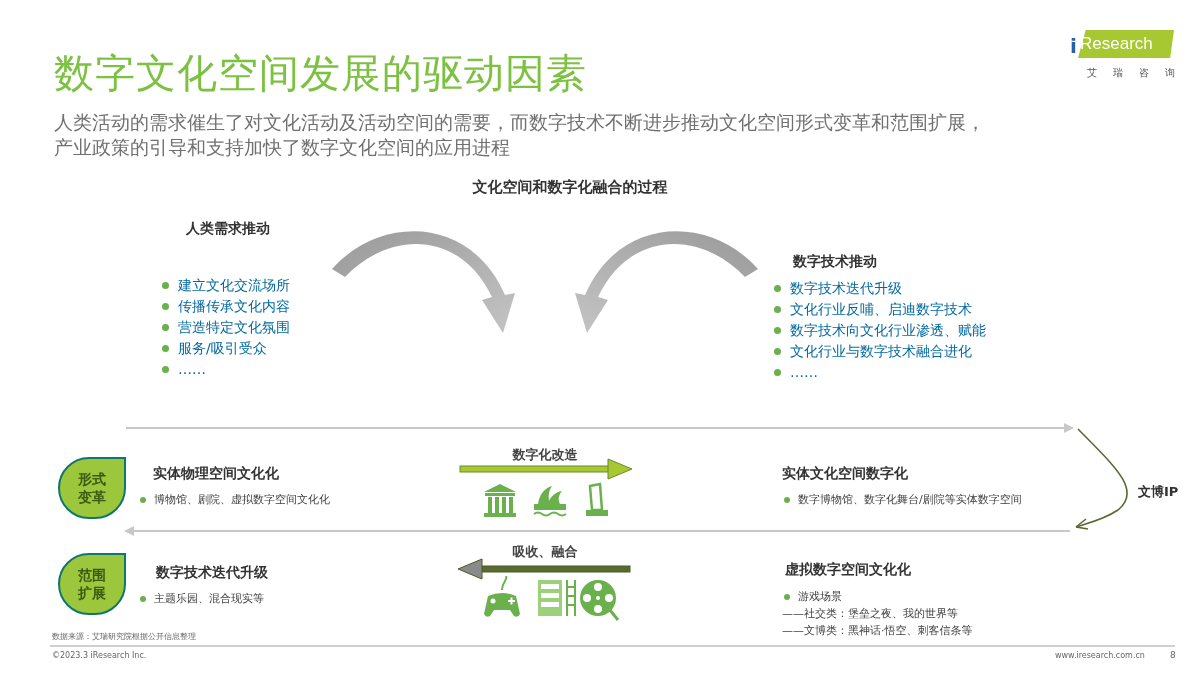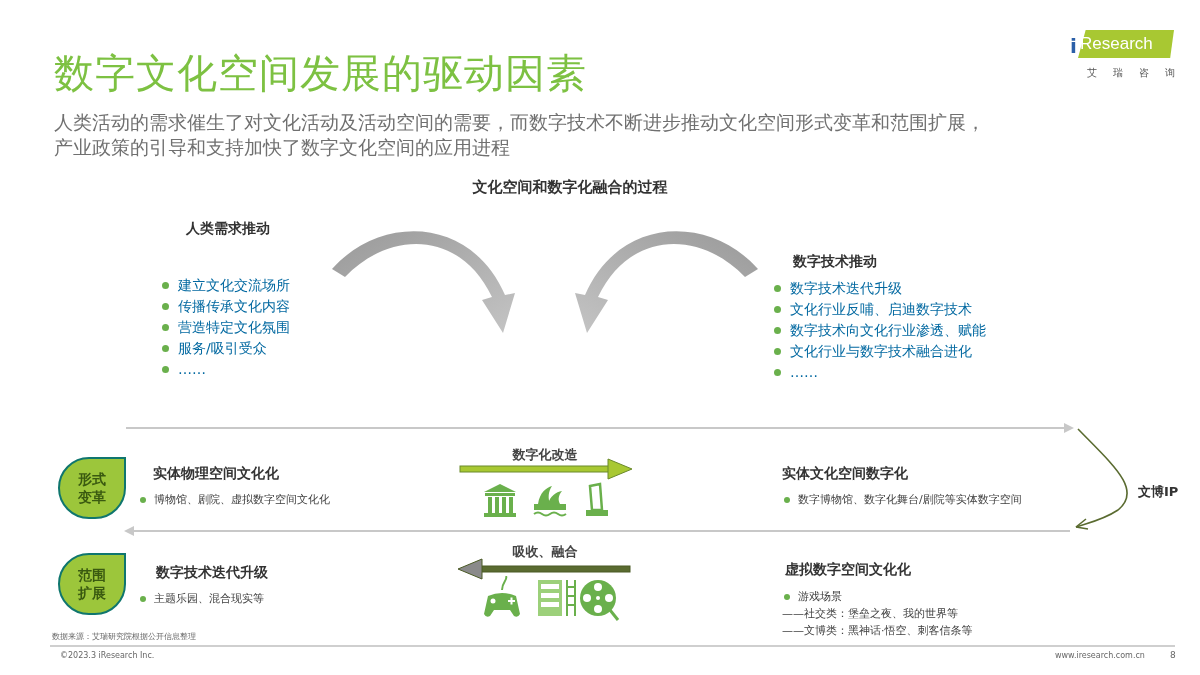--- a/index.html
+++ b/index.html
@@ -182,15 +182,15 @@
 </svg>
 <div class="abs row-title" style="left:785px; top:561px;">虚拟数字空间文化化</div>
 <ul class="abs small-bullets" style="left:782px; top:588px;">
   <li class="dot">游戏场景</li>
   <li class="dash">——社交类：堡垒之夜、我的世界等</li>
   <li class="dash">——文博类：黑神话·悟空、刺客信条等</li>
 </ul>
 
 <div class="abs footnote" style="left:52px; top:631px;">数据来源：艾瑞研究院根据公开信息整理</div>
 <div class="abs" style="left:50px; top:645px; width:1125px; height:2px; background:#cfcfcf;"></div>
-<div class="abs footnote" style="left:52px; top:651px;margin-left:8px;">©2023.3 iResearch Inc.</div>
+<div class="abs footnote" style="left:52px; top:651px;">©2023.3 iResearch Inc.</div>
 <div class="abs footnote" style="left:1055px; top:651px;">www.iresearch.com.cn</div>
 <div class="abs footnote" style="left:1170px; top:650px; font-size:9px;">8</div>
 
 </body></html>

